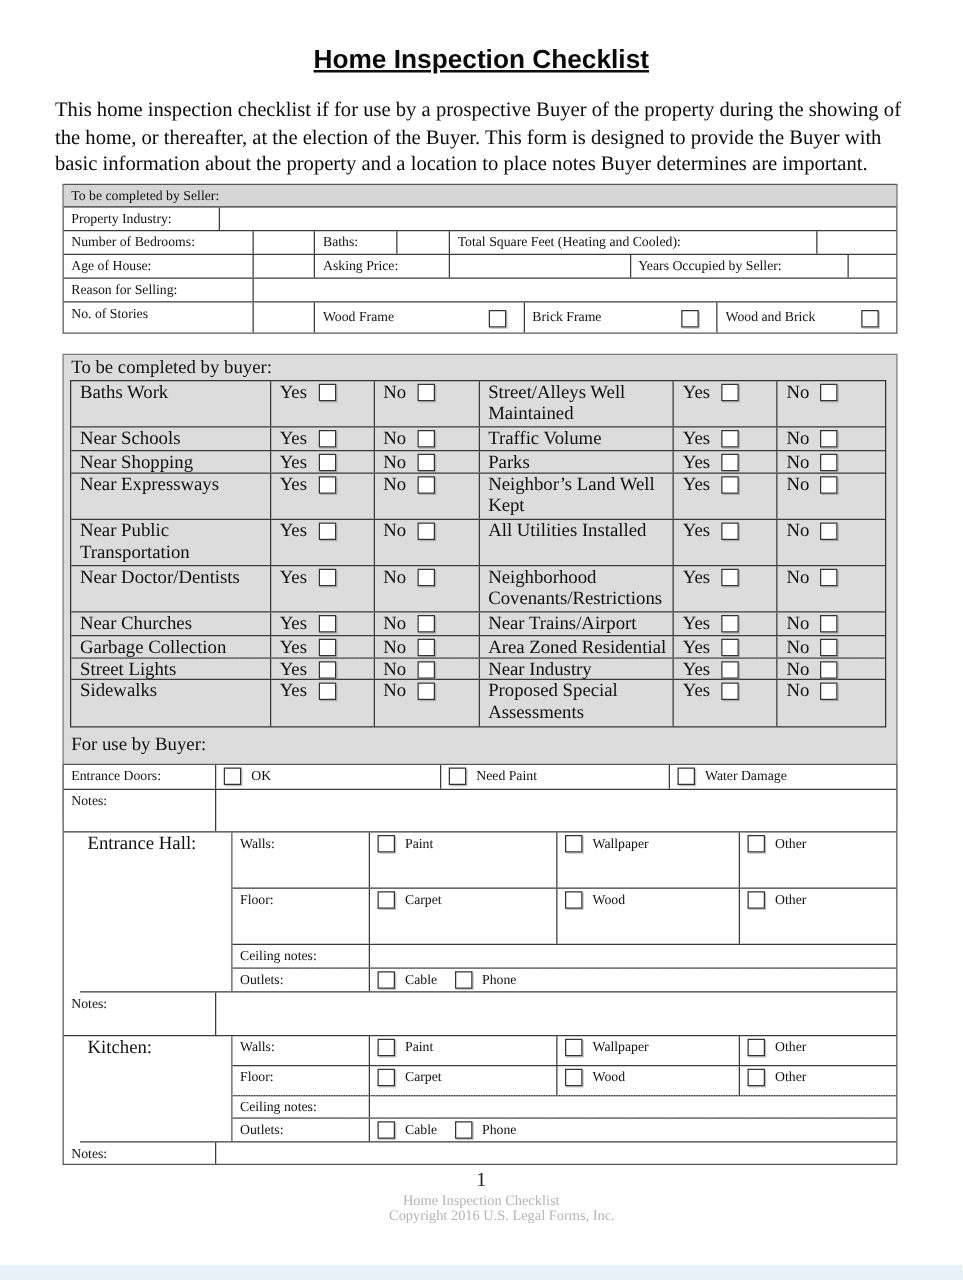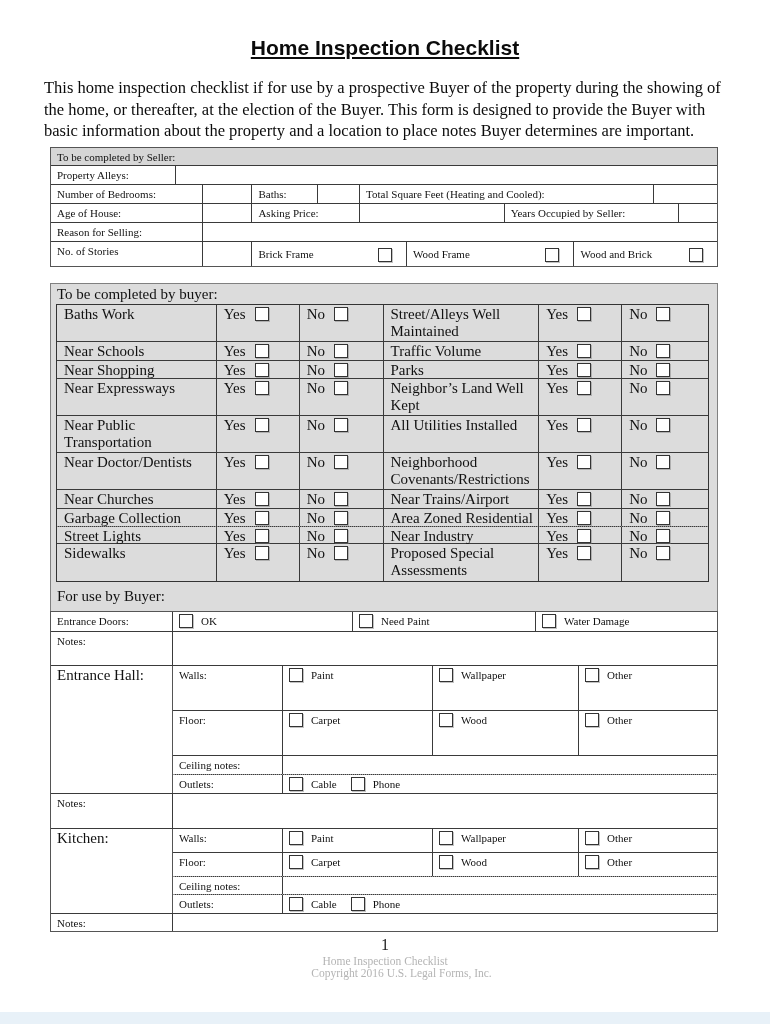--- a/index.html
+++ b/index.html
@@ -71,21 +71,21 @@
   .bc.yn2 { width: 84px; }
   .bc.c6 { width: 86px; }
   .foruse { position:absolute; left:6px; top:304px; font-size:15px; }
   
   .lower {
     position: absolute; left: 50px; top: 611px; width: 668px;
     border: 1px solid #555; background:#fff;
   }
   .lower .row { border-bottom: 1px solid #3a3a3a; }
   .lower > .row:last-child, .lower > .block:last-child { border-bottom: none; }
-  .block { display:flex; border-bottom: 1px solid #3a3a3a; }
+  .block { display:flex; border-bottom: 1px solid #3a3a3a; margin-left: 13px; }
   .namecell { width:122px; border-right:1px solid #555; padding:1px 4px 0 6px; font-size:15px; }
   .subrows { flex:1; display:flex; flex-direction:column;justify-content:center; }
   .subrows .row { border-bottom: 1px solid #3a3a3a; }
   .subrows .row:last-child { border-bottom: none; }
   .subrows .row.dot-top { border-top:1px dotted #999; margin-top:-1px; }
   .ca { width:122px; }
   .cbx { width:110px; }
   .cc { width:150px; }
   .cd { width:146px; }
   .ce { flex:1; }
@@ -105,21 +105,21 @@
 <div class="page">
 
   <div class="title">Home Inspection Checklist</div>
   <div class="intro">This home inspection checklist if for use by a prospective Buyer of the property during the showing of the home, or thereafter, at the election of the Buyer.  This form is designed to provide the Buyer with basic information about the property and a location to place notes Buyer determines are important.</div>
 
   <div class="seller">
     <div class="row hdr">
         <div class="cell" style="width:668px">To be completed by Seller:</div>
       </div>
     <div class="row" style="height:19px">
-      <div class="cell" style="width:125px">Property Alleys:</div>
+      <div class="cell" style="width:125px">Property Industry:</div>
       <div class="cell" style="width:543px"></div>
     </div>
     <div class="row" style="height:19px">
       <div class="cell" style="width:152px">Number of Bedrooms:</div>
       <div class="cell" style="width:50px"></div>
       <div class="cell" style="width:66px">Baths:</div>
       <div class="cell" style="width:42px"></div>
       <div class="cell" style="width:295px">Total Square Feet (Heating and Cooled):</div>
       <div class="cell" style="width:63px"></div>
     </div>
@@ -131,26 +131,26 @@
       <div class="cell" style="width:175px">Years Occupied by Seller:</div>
       <div class="cell" style="width:38px"></div>
     </div>
     <div class="row" style="height:19px">
       <div class="cell" style="width:152px">Reason for Selling:</div>
       <div class="cell" style="width:516px"></div>
     </div>
     <div class="row" style="height:24px">
       <div class="cell" style="width:152px">No. of Stories</div>
       <div class="cell" style="width:50px"></div>
+      <div class="cell opt" style="width:168px">
+        <span>Wood Frame</span>
+        <span class="cb"></span>
+      </div>
       <div class="cell opt" style="width:155px">
         <span>Brick Frame</span>
-        <span class="cb"></span>
-      </div>
-      <div class="cell opt" style="width:168px">
-        <span>Wood Frame</span>
         <span class="cb"></span>
       </div>
       <div class="cell opt" style="width:143px">
         <span>Wood and Brick</span>
         <span class="cb"></span>
       </div>
     </div>
   </div>
 
   <div class="buyerblock">

